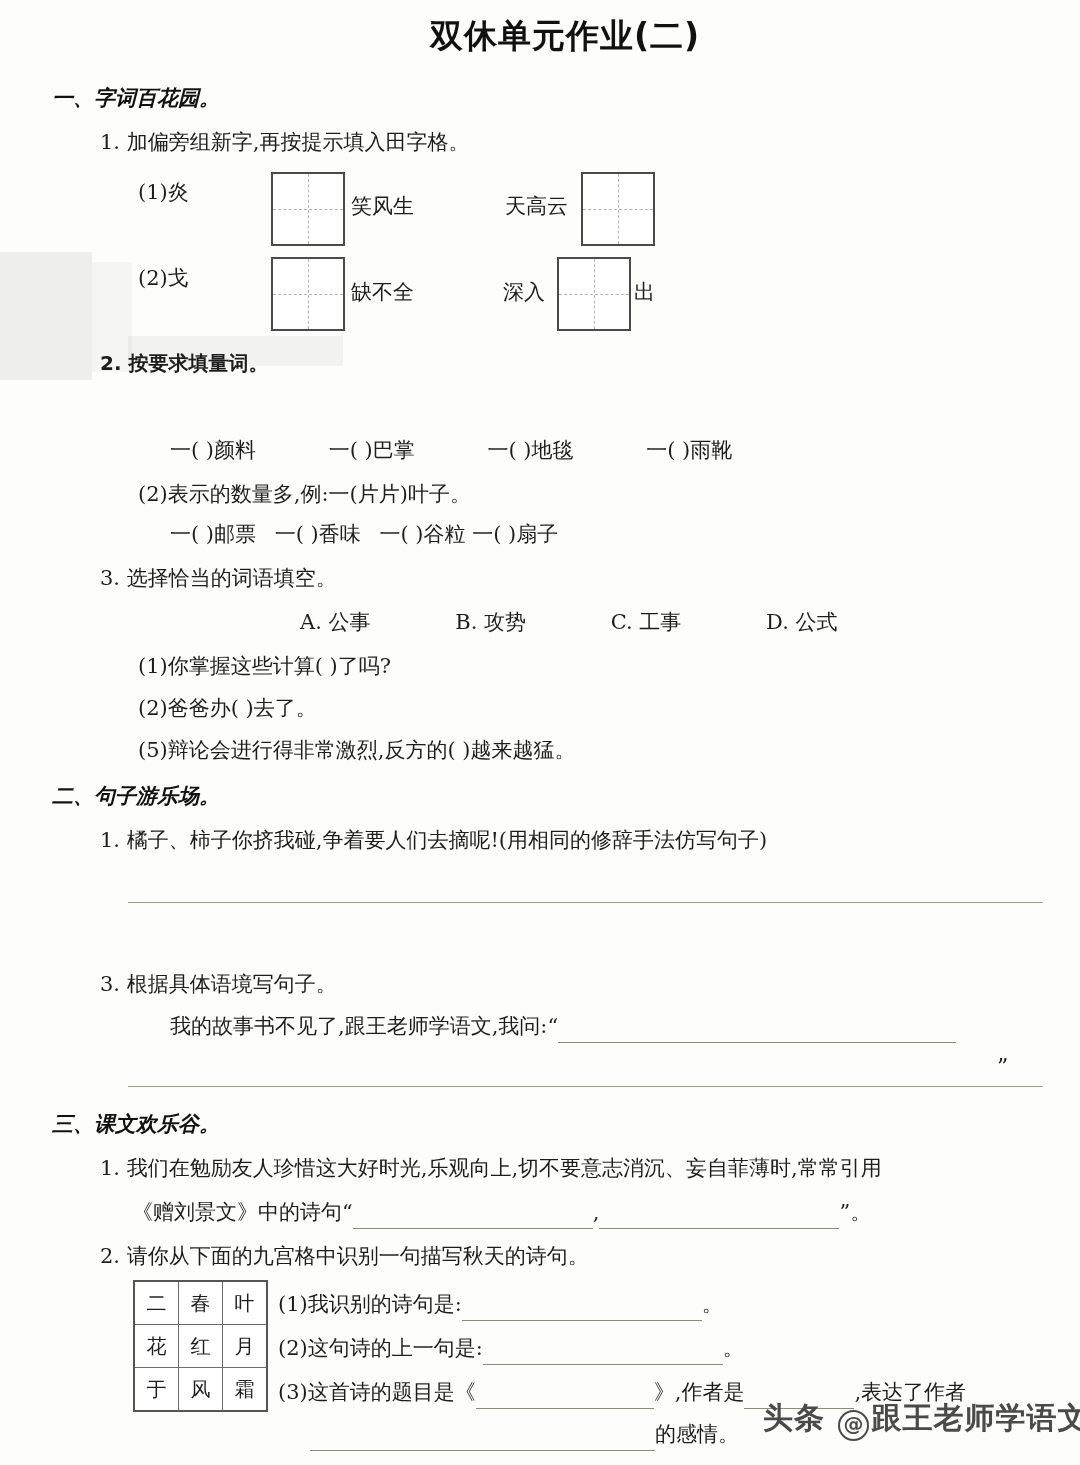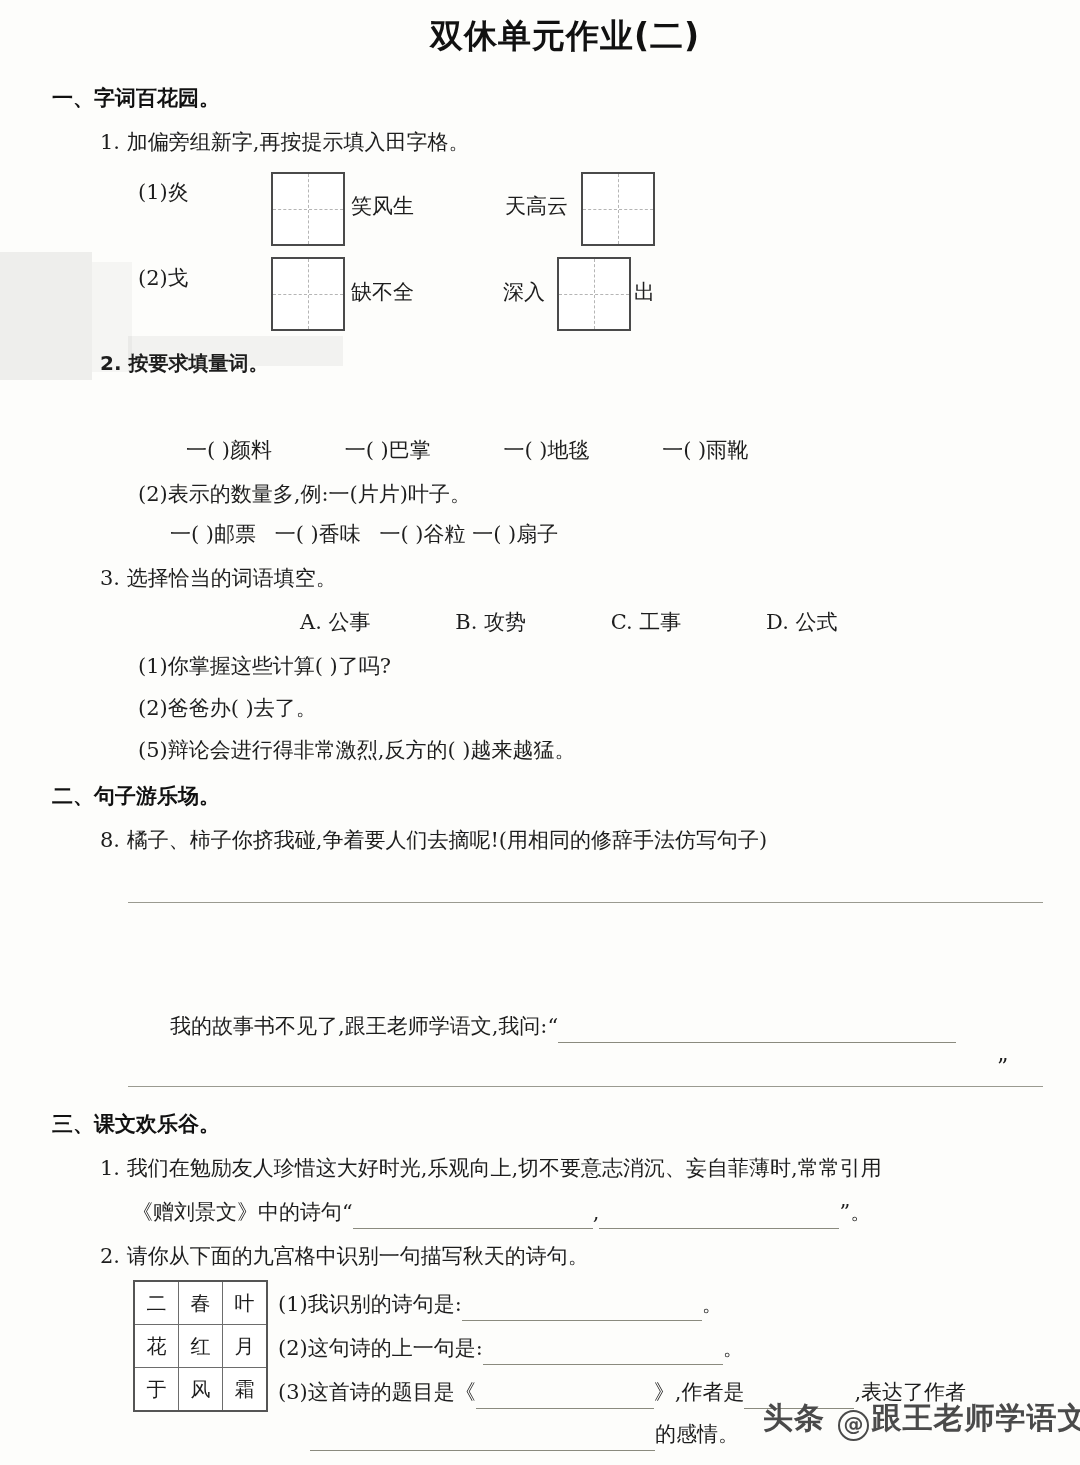--- a/index.html
+++ b/index.html
@@ -28,20 +28,21 @@
     padding-top:14px;
     color:#111;
   }
 
   .sec-head{
     font-family:"DejaVu Sans",sans-serif;
     font-weight:bold;
     font-size:21px;
     margin-left:52px;
     color:#111;
+    font-style:italic;
   }
 
   .q{font-size:21px;line-height:1.55;color:#1d1d1d;}
   .ind1{margin-left:100px;}
   .ind2{margin-left:138px;}
 
   .row{position:absolute;white-space:nowrap;}
 
   
   .tzg{
@@ -139,21 +140,21 @@
   </div>
   <div class="tzg" style="position:absolute;left:271px;top:257px;"></div>
   <div class="row q" style="left:351px;top:276px;">缺不全</div>
   <div class="row q" style="left:503px;top:276px;">深入</div>
   <div class="tzg" style="position:absolute;left:557px;top:257px;"></div>
   <div class="row q" style="left:634px;top:276px;">出</div>
 
   <div class="row q ind1" style="left:0;top:348px;font-family:'DejaVu Sans',sans-serif;font-weight:bold;font-size:20px;">2. 按要求填量词。</div>
 
   <div class="row q" style="left:170px;top:434px;">
-    <span class="sp" style="margin-right:66px;margin-left:16px;">一(      )颜料</span>
+    <span class="sp" style="margin-right:66px;">一(      )颜料</span>
     <span class="sp" style="margin-right:66px;">一(      )巴掌</span>
     <span class="sp" style="margin-right:66px;">一(     )地毯</span>
     <span class="sp">一(     )雨靴</span>
   </div>
 
   <div class="row q ind2" style="left:0;top:478px;">(2)表示的数量多,例:一(片片)叶子。</div>
 
   <div class="row q" style="left:170px;top:518px;">
     <span class="sp" style="margin-right:12px;">一(          )邮票</span>
     <span class="sp" style="margin-right:12px;">一(          )香味</span>
@@ -166,24 +167,25 @@
     <span class="sp" style="margin-right:78px;">A. 公事</span>
     <span class="sp" style="margin-right:78px;">B. 攻势</span>
     <span class="sp" style="margin-right:78px;">C. 工事</span>
     <span class="sp">D. 公式</span>
   </div>
   <div class="row q ind2" style="left:0;top:650px;">(1)你掌握这些计算(      )了吗?</div>
   <div class="row q ind2" style="left:0;top:692px;">(2)爸爸办(      )去了。</div>
   <div class="row q ind2" style="left:0;top:734px;">(5)辩论会进行得非常激烈,反方的(      )越来越猛。</div>
 
   <div class="row sec-head" style="left:0;top:782px;">二、句子游乐场。</div>
-  <div class="row q ind1" style="left:0;top:824px;">8. 橘子、柿子你挤我碰,争着要人们去摘呢!(用相同的修辞手法仿写句子)</div>
+  <div class="row q ind1" style="left:0;top:824px;">1. 橘子、柿子你挤我碰,争着要人们去摘呢!(用相同的修辞手法仿写句子)</div>
   <div class="hline" style="left:128px;top:902px;width:915px;"></div>
 
 
+  <div class="row q ind1" style="left:0;top:968px;">3. 根据具体语境写句子。</div>
   <div class="row q" style="left:170px;top:1010px;">
     <span class="sp">我的故事书不见了,跟王老师学语文,我问:“</span><span class="ul" style="width:398px;"></span>
   </div>
   <div class="row q" style="left:997px;top:1050px;font-size:22px;">”</div>
   <div class="hline" style="left:128px;top:1086px;width:915px;"></div>
 
   <div class="row sec-head" style="left:0;top:1110px;">三、课文欢乐谷。</div>
   <div class="row q ind1" style="left:0;top:1152px;">1. 我们在勉励友人珍惜这大好时光,乐观向上,切不要意志消沉、妄自菲薄时,常常引用</div>
   <div class="row q" style="left:132px;top:1196px;">
     <span class="sp">《赠刘景文》中的诗句“</span><span class="ul" style="width:240px;"></span><span class="sp">,</span><span class="ul" style="width:240px;"></span><span class="sp">”。</span>

